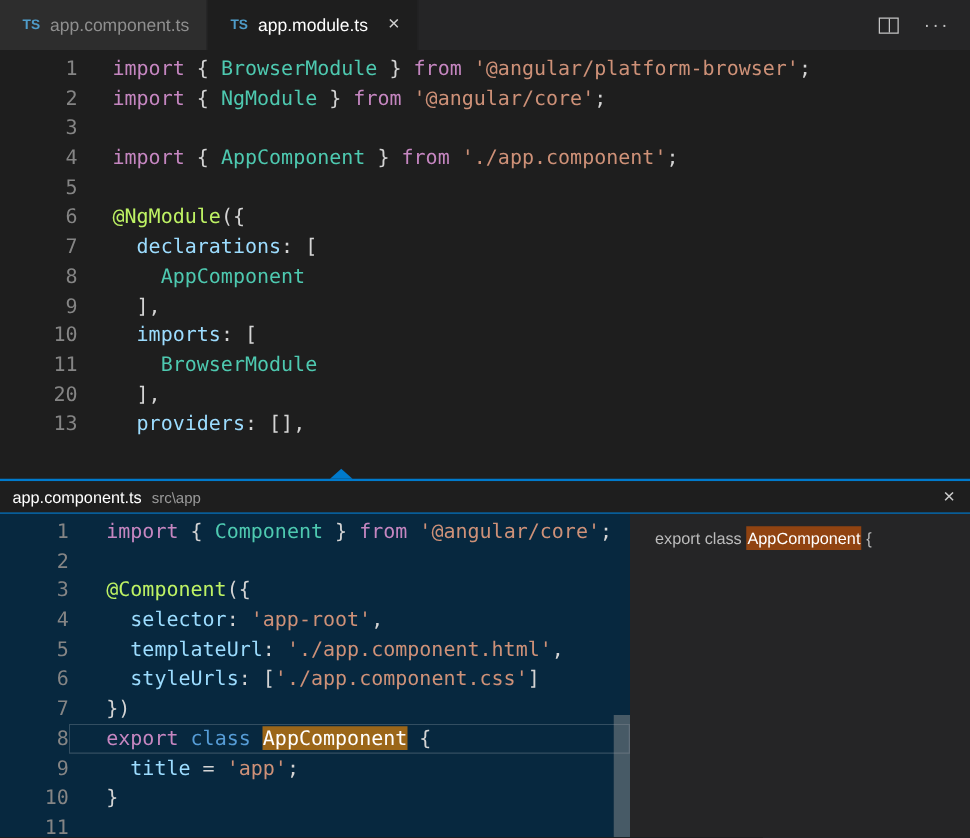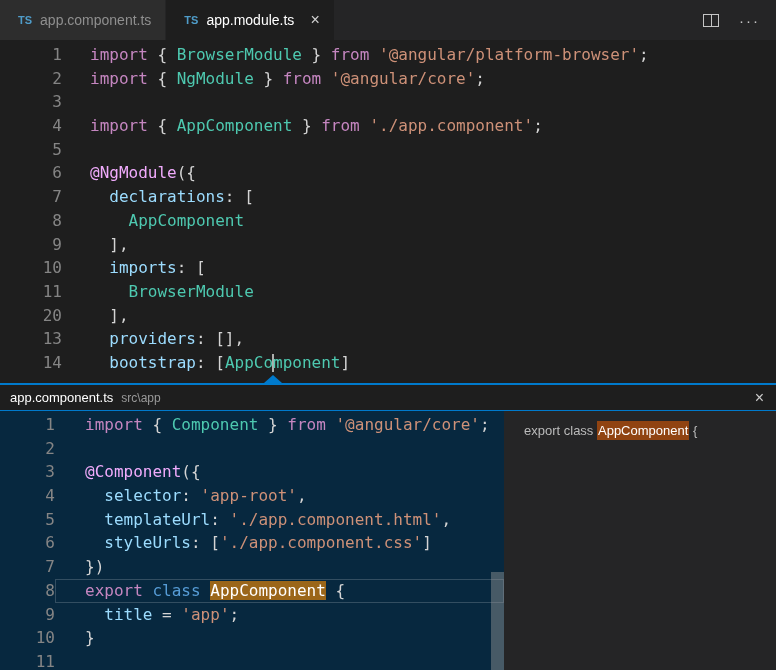--- a/index.html
+++ b/index.html
@@ -23,21 +23,21 @@
   .editor { height:343px; padding-top:3px; overflow:hidden; position:relative;
             font-family:"DejaVu Sans Mono", monospace; font-size:16px; }
   .code-line { display:flex; height:23.7px; line-height:23.7px; white-space:pre; }
   .code-line .ln { width:62px; flex:none; text-align:right; color:#858585; }
   .code-line .lt { padding-left:28px; color:#d4d4d4; flex:1; }
 
   .c-kw   { color:#c586c0; }
   .c-kw2  { color:#569cd6; }
   .c-type { color:#4ec9b0; }
   .c-str  { color:#ce9178; }
-  .c-fn   { color:#f0abfc;text-align:right; }
+  .c-fn   { color:#bef264;text-align:right; }
   .c-prop { color:#9cdcfe; }
   .c-pun  { color:#d4d4d4; }
   .c-cursor { display:inline-block; width:2px; height:18px; background:#aeafad;
               vertical-align:middle; margin:0 -1px; }
   .c-match { background:rgba(255,143,0,0.6); color:#ffffff; }
 
   
   .peek { height:287px; border-top:2px solid #007acc; position:relative;
           display:flex; flex-direction:column; }
   .peek-arrow { position:absolute; top:-10px; left:264px; width:0; height:0;
@@ -91,21 +91,20 @@
         <div class="code-line"><span class="ln">4</span><span class="lt"><span class="c-kw">import</span><span class="c-pun"> { </span><span class="c-type">AppComponent</span><span class="c-pun"> } </span><span class="c-kw">from</span><span class="c-pun"> </span><span class="c-str">'./app.component'</span><span class="c-pun">;</span></span></div>
         <div class="code-line"><span class="ln">5</span><span class="lt"></span></div>
         <div class="code-line"><span class="ln">6</span><span class="lt"><span class="c-fn">@NgModule</span><span class="c-pun">({</span></span></div>
         <div class="code-line"><span class="ln">7</span><span class="lt"><span class="c-pun">  </span><span class="c-prop">declarations</span><span class="c-pun">: [</span></span></div>
         <div class="code-line"><span class="ln">8</span><span class="lt"><span class="c-pun">    </span><span class="c-type">AppComponent</span></span></div>
         <div class="code-line"><span class="ln">9</span><span class="lt"><span class="c-pun">  ],</span></span></div>
         <div class="code-line"><span class="ln">10</span><span class="lt"><span class="c-pun">  </span><span class="c-prop">imports</span><span class="c-pun">: [</span></span></div>
         <div class="code-line"><span class="ln">11</span><span class="lt"><span class="c-pun">    </span><span class="c-type">BrowserModule</span></span></div>
         <div class="code-line"><span class="ln">20</span><span class="lt"><span class="c-pun">  ],</span></span></div>
         <div class="code-line"><span class="ln">13</span><span class="lt"><span class="c-pun">  </span><span class="c-prop">providers</span><span class="c-pun">: [],</span></span></div>
-        <div class="code-line"><span class="ln">14</span><span class="lt"><span class="c-pun">  </span><span class="c-prop">bootstrap</span><span class="c-pun">: [</span><span class="c-type">AppCo</span><span class="c-cursor"></span><span class="c-type">mponent</span><span class="c-pun">]</span></span></div>
       </div>
   </div>
 
   <div class="peek">
     <div class="peek-arrow"></div>
     <div class="peek-title">
       <span class="peek-file">app.component.ts</span>
       <span class="peek-path">src\app</span>
       <span class="peek-close">×</span>
     </div>

